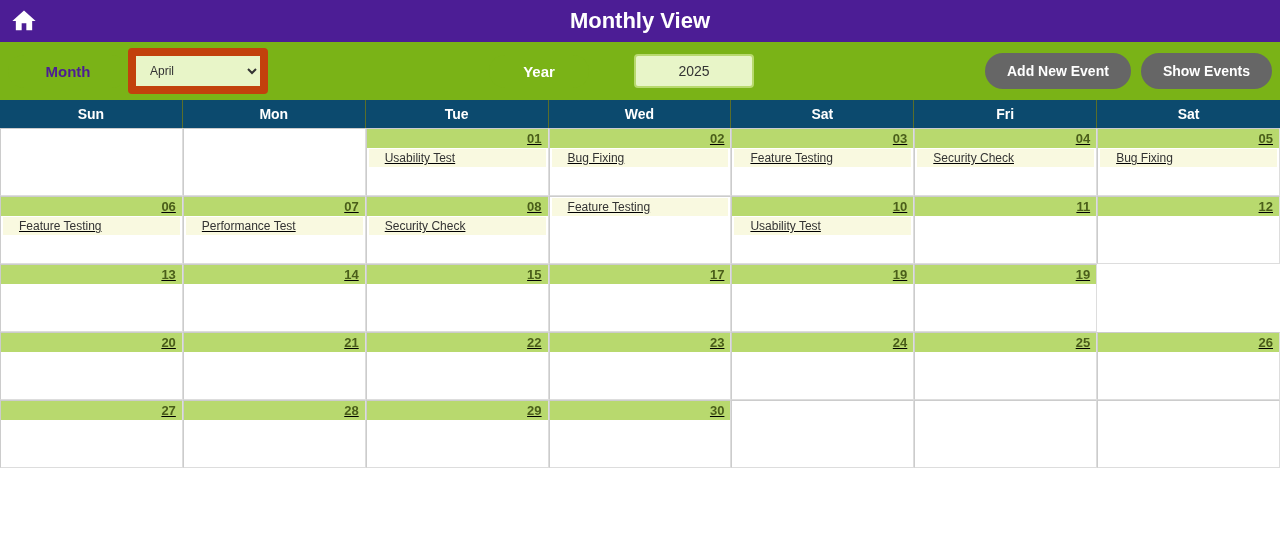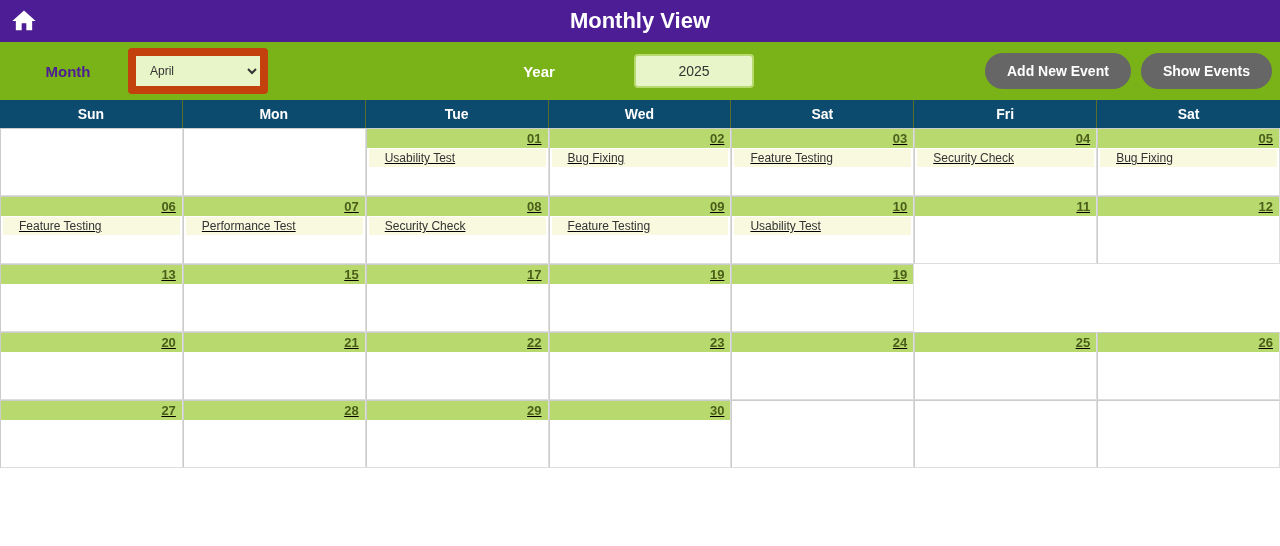--- a/index.html
+++ b/index.html
@@ -220,39 +220,41 @@
       </div>
       <div class="cal-cell">
         <span class="date-number">07</span>
         <span class="event-text">Performance Test</span>
       </div>
       <div class="cal-cell">
         <span class="date-number">08</span>
         <span class="event-text">Security Check</span>
       </div>
       <div class="cal-cell">
-        <span class="date-number">09</span>
         <span class="event-text">Feature Testing</span>
       </div>
       <div class="cal-cell">
         <span class="date-number">10</span>
         <span class="event-text">Usability Test</span>
       </div>
       <div class="cal-cell">
         <span class="date-number">11</span>
       </div>
       <div class="cal-cell">
         <span class="date-number">12</span>
       </div>
     </div>
     <div class="cal-week">
       <div class="cal-cell">
         <span class="date-number">13</span>
       </div>
       <div class="cal-cell">
+        <span class="date-number">14</span>
+      </div>
+      <div class="cal-cell">
         <span class="date-number">15</span>
       </div>
       <div class="cal-cell">
         <span class="date-number">17</span>
       </div>
       <div class="cal-cell">
         <span class="date-number">19</span>
       </div>
       <div class="cal-cell">
         <span class="date-number">19</span>

